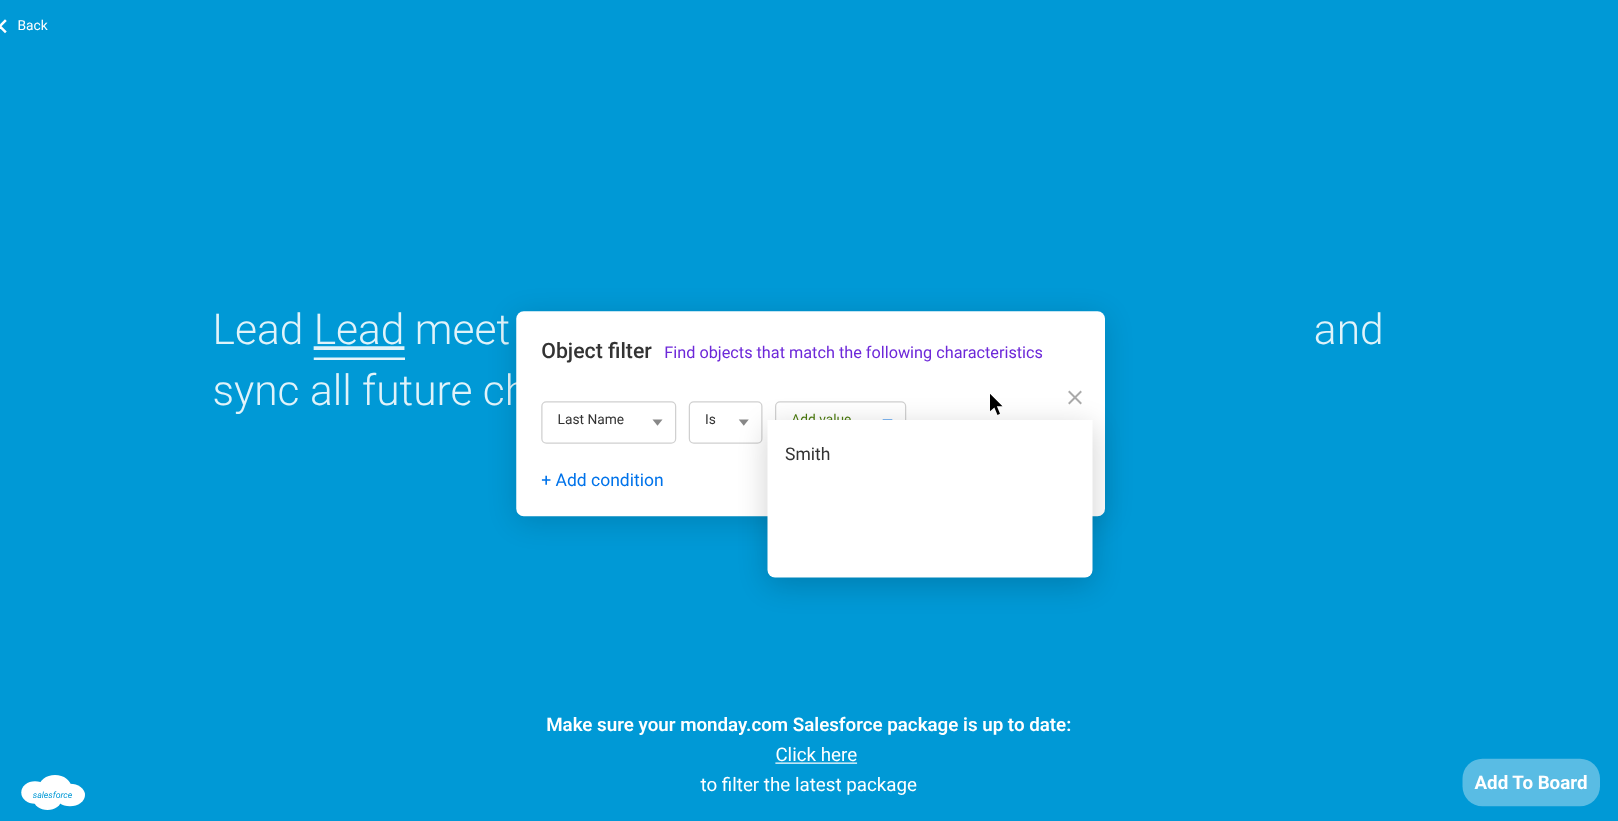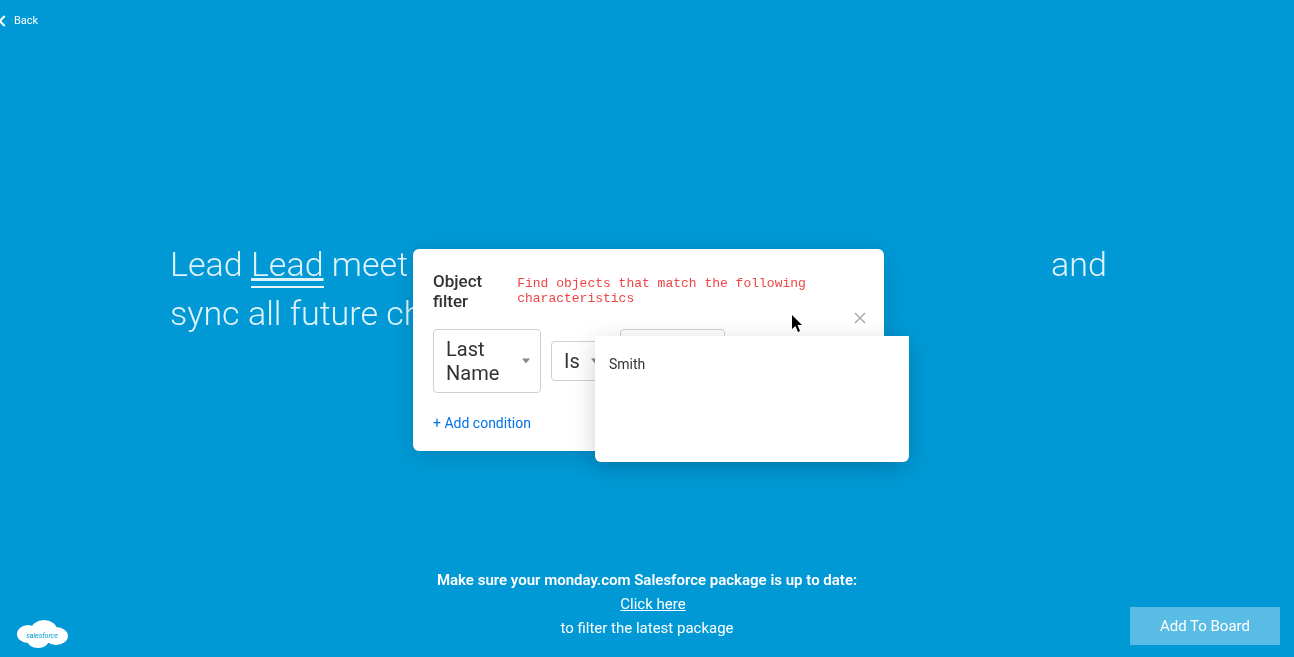--- a/index.html
+++ b/index.html
@@ -59,43 +59,42 @@
       background: #fff;
       border-radius: 6px;
       box-shadow: 0 4px 24px rgba(0,0,0,0.15);
       padding: 22px 20px 20px 20px;
       z-index: 10;
     }
     .panel-header {
       display: flex;
       align-items: baseline;
       gap: 10px;
-      margin-bottom: 18px;
+      margin-bottom: 30px;
     }
     .panel-title {
       color: #333;
       font-size: 17px;
       font-weight: 500;
     }
     .panel-subtitle {
-      color: #ef4444;
+      color: #6d28d9;
       font-size: 13px;
-      font-family: Liberation Mono, monospace;
     }
     .condition-row {
       display: flex;
       align-items: center;
       gap: 10px;
       margin-bottom: 22px;
     }
     .dropdown {
       border: 1px solid #d0d0d0;
       border-radius: 4px;
       padding: 7px 28px 7px 12px;
-      font-size: 20px;
+      font-size: 11px;
       color: #333;
       background: #fff;
       position: relative;
       cursor: pointer;
       min-height: 34px;
       display: flex;
       align-items: flex-start;
     }
     .dropdown.addvalue {
       color: #4d7c0f;
@@ -130,22 +129,22 @@
       cursor: pointer;
     }
     .add-condition {
       color: #0073EA;
       font-size: 14px;
       cursor: pointer;
     }
     .value-dropdown {
       position: absolute;
       top: 336px;
-      left: 595px;
-      width: 314px;
+      left: 614px;
+      width: 260px;
       height: 126px;
       background: #fff;
       border-radius: 0 0 6px 6px;
       box-shadow: 0 6px 24px rgba(0,0,0,0.18);
       padding: 16px 14px;
       z-index: 20;
     }
     .value-item {
       color: #333;
       font-size: 14px;
@@ -185,24 +184,24 @@
       bottom: 1px;
       left: 14px;
     }
     .add-to-board {
       position: absolute;
       bottom: 12px;
       right: 14px;
       background: rgba(255,255,255,0.35);
       color: #fff;
       font-size: 15px;
-      padding: 10px 30px;
-      border-radius: 0;
-      cursor: pointer;
-      font-weight: 400;
+      padding: 10px 10px;
+      border-radius: 16px;
+      cursor: pointer;
+      font-weight: 700;
     }
   </style>
 </head>
 <body>
 
 <div class="back-link">
   <span class="back-chevron"></span>
   <span>Back</span>
 </div>
 

